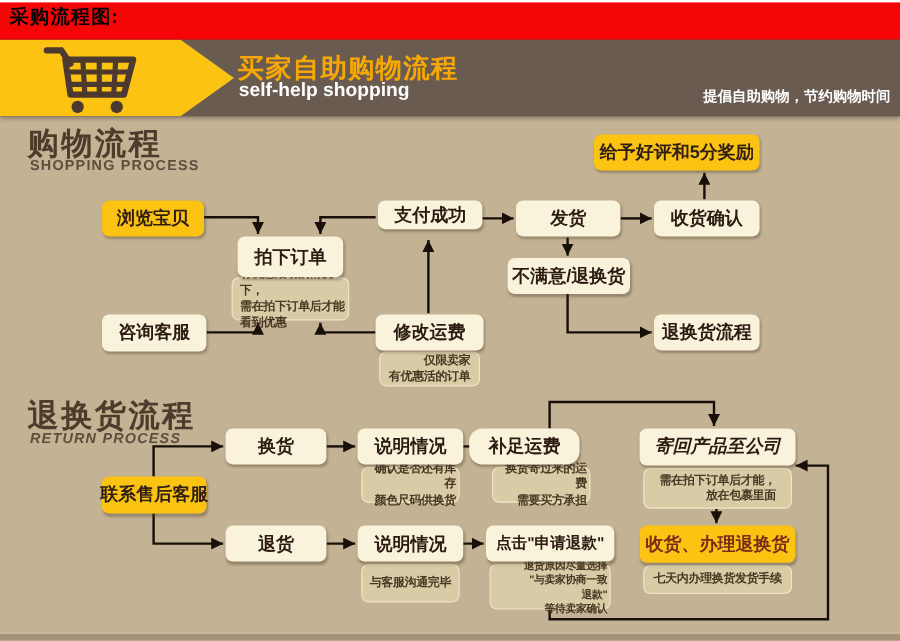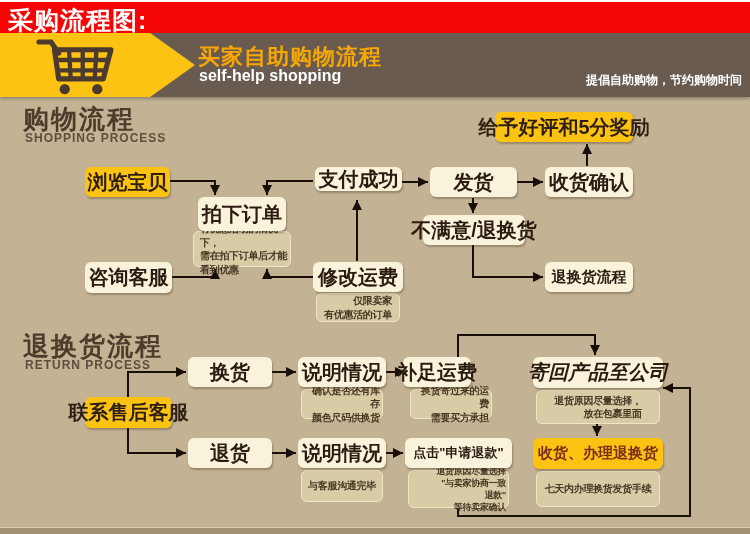--- a/index.html
+++ b/index.html
@@ -1,41 +1,41 @@
 <!DOCTYPE html>
 <html><head>
 <meta charset="utf-8">
 <style>
   html,body{margin:0;padding:0;}
   body{font-family:"Liberation Sans","DejaVu Sans",sans-serif;background:#e8e4da;}
   #screen{position:relative;width:750px;height:534px;background:#c4b294;overflow:hidden;}
 
   
   .red-banner{position:absolute;left:0;top:0;width:750px;height:33px;background:#f50505;border-top:2px solid #fff;}
-  .red-banner .t{position:absolute;left:8px;top:2px;color:#ffffff;font-size:25px;font-weight:bold;letter-spacing:1px;}
+  .red-banner .t{position:absolute;left:8px;top:2px;color:#000000;font-size:16px;font-weight:bold;letter-spacing:1px;}
 
   
   .header-band{position:absolute;left:0;top:33px;width:750px;height:64px;background:#6a5b50;box-shadow:0 2px 3px rgba(0,0,0,.25);}
   .chevron{position:absolute;left:0;top:0;width:195px;height:64px;background:#fcc313;
            clip-path:polygon(0 0,77% 0,100% 50%,77% 100%,0 100%);}
   .hdr-title{position:absolute;left:198px;top:9px;color:#f9a802;font-size:22px;font-weight:bold;letter-spacing:1px;font-family:Liberation Serif, serif;}
   .hdr-sub{position:absolute;left:199px;top:34px;color:#fff;font-size:16px;font-weight:bold;}
   .hdr-tag{position:absolute;right:8px;bottom:8px;color:#fff;font-size:12px;font-weight:bold;}
 
   
   .sec-title{position:absolute;color:#4f3b2b;font-size:26px;font-weight:bold;letter-spacing:2px;line-height:1;}
   .sec-sub{position:absolute;color:#5f4d3e;font-size:12px;font-weight:bold;letter-spacing:1px;line-height:1;}
 
   
   .box{position:absolute;display:flex;align-items:center;justify-content:center;
-       background:#faf3dc;border-radius:6px;color:#2b1b10;font-weight:bold;font-size:20px;
+       background:#faf3dc;border-radius:6px;color:#2b1b10;font-weight:bold;font-size:15px;
        box-shadow:1px 2px 2px rgba(70,55,35,.35);white-space:nowrap;z-index:2;}
   .box.yellow{background:#fcc313;color:#2f1f10;}
   .box.redtext{color:#7a2e17;}
-  .f15{font-size:15px;} .f14{font-size:20px;} .f13{font-size:13px;}
+  .f15{font-size:15px;} .f14{font-size:15px;} .f13{font-size:13px;}
 
   .note{position:absolute;background:#d8cba6;border:1px solid #efe6c6;border-radius:6px;
         color:#483723;font-size:10px;font-weight:bold;line-height:1.35;text-align:right;
         display:flex;align-items:center;justify-content:center;white-space:pre-line;
         letter-spacing:-0.3px;z-index:1;box-sizing:border-box;padding:2px;}
   .note.leftalign{text-align:left;justify-content:flex-start;padding-left:6px;}
   .note.tight{font-size:9px;padding-left:27px;}
 
   .arrows{position:absolute;left:0;top:0;z-index:1;pointer-events:none;}
 
@@ -64,21 +64,21 @@
       <circle cx="76" cy="62" r="6" fill="#4c3a2f"></circle>
     </svg>
     <div class="hdr-title">买家自助购物流程</div>
     <div class="hdr-sub">self-help shopping</div>
     <div class="hdr-tag">提倡自助购物，节约购物时间</div>
   </div>
 
   <div class="sec-title" style="left:23px;top:106px;">购物流程</div>
   <div class="sec-sub" style="left:25px;top:132px;">SHOPPING PROCESS</div>
   <div class="sec-title" style="left:23px;top:333px;">退换货流程</div>
-  <div class="sec-sub" style="left:25px;top:359px;">RETURN PROCESS</div>
+  <div class="sec-sub" style="left:25px;top:359px;font-style:italic;">RETURN PROCESS</div>
 
   <svg class="arrows" width="750" height="534" viewBox="0 0 750 534">
     <defs>
       <marker id="ah" viewBox="0 0 10 10" refX="10" refY="5" markerWidth="5" markerHeight="5" orient="auto">
         <path d="M0,0 L10,5 L0,10 Z" fill="#181008"></path>
       </marker>
     </defs>
     <g fill="none" stroke="#181008" stroke-width="2">
       <path d="M170,181 L215,181 L215,195" marker-end="url(#ah)"></path>
       <path d="M172,277 L215,277 L215,269" marker-end="url(#ah)"></path>
@@ -117,29 +117,29 @@
   <div class="box yellow f14" style="left:495px;top:112px;width:138px;height:30px;">给予好评和5分奖励</div>
   <div class="box f14" style="left:423px;top:215px;width:102px;height:30px;">不满意/退换货</div>
   <div class="box f15" style="left:545px;top:262px;width:88px;height:30px;">退换货流程</div>
 
   <div class="box yellow f14" style="left:85px;top:397px;width:87px;height:31px;">联系售后客服</div>
   <div class="box" style="left:188px;top:357px;width:84px;height:30px;">换货</div>
   <div class="box" style="left:188px;top:438px;width:84px;height:30px;">退货</div>
   <div class="box" style="left:298px;top:357px;width:88px;height:30px;">说明情况</div>
   <div class="note" style="left:301px;top:389px;width:82px;height:30px;">确认是否还有库存
 颜色尺码供换货</div>
-  <div class="box" style="left:403px;top:357px;width:68px;height:30px;">补足运费</div>
+  <div class="box" style="left:391px;top:357px;width:92px;height:30px;border-radius:11px;">补足运费</div>
   <div class="note" style="left:410px;top:389px;width:82px;height:30px;">换货寄过来的运费
 需要买方承担</div>
   <div class="box" style="left:533px;top:357px;width:130px;height:31px;font-style:italic;">寄回产品至公司</div>
-  <div class="note" style="left:536px;top:390px;width:124px;height:34px;">退货原因尽量选择，
+  <div class="note" style="left:536px;top:390px;width:124px;height:34px;">需在拍下订单后才能，
 放在包裹里面</div>
   <div class="box" style="left:298px;top:438px;width:88px;height:30px;">说明情况</div>
   <div class="note" style="left:301px;top:470px;width:82px;height:32px;">与客服沟通完毕</div>
   <div class="box f13" style="left:405px;top:438px;width:107px;height:30px;">点击"申请退款"</div>
   <div class="note tight" style="left:408px;top:470px;width:101px;height:38px;">退货原因尽量选择
 "与卖家协商一致退款"
 等待卖家确认</div>
   <div class="box yellow redtext f15" style="left:533px;top:438px;width:130px;height:31px;">收货、办理退换货</div>
-  <div class="note" style="left:536px;top:471px;width:124px;height:36px;">七天内办理换货发货手续</div>
+  <div class="note" style="left:536px;top:471px;width:124px;height:24px;">七天内办理换货发货手续</div>
 
   <div class="bottom-strip"></div>
 </div>
 
 </body></html>

